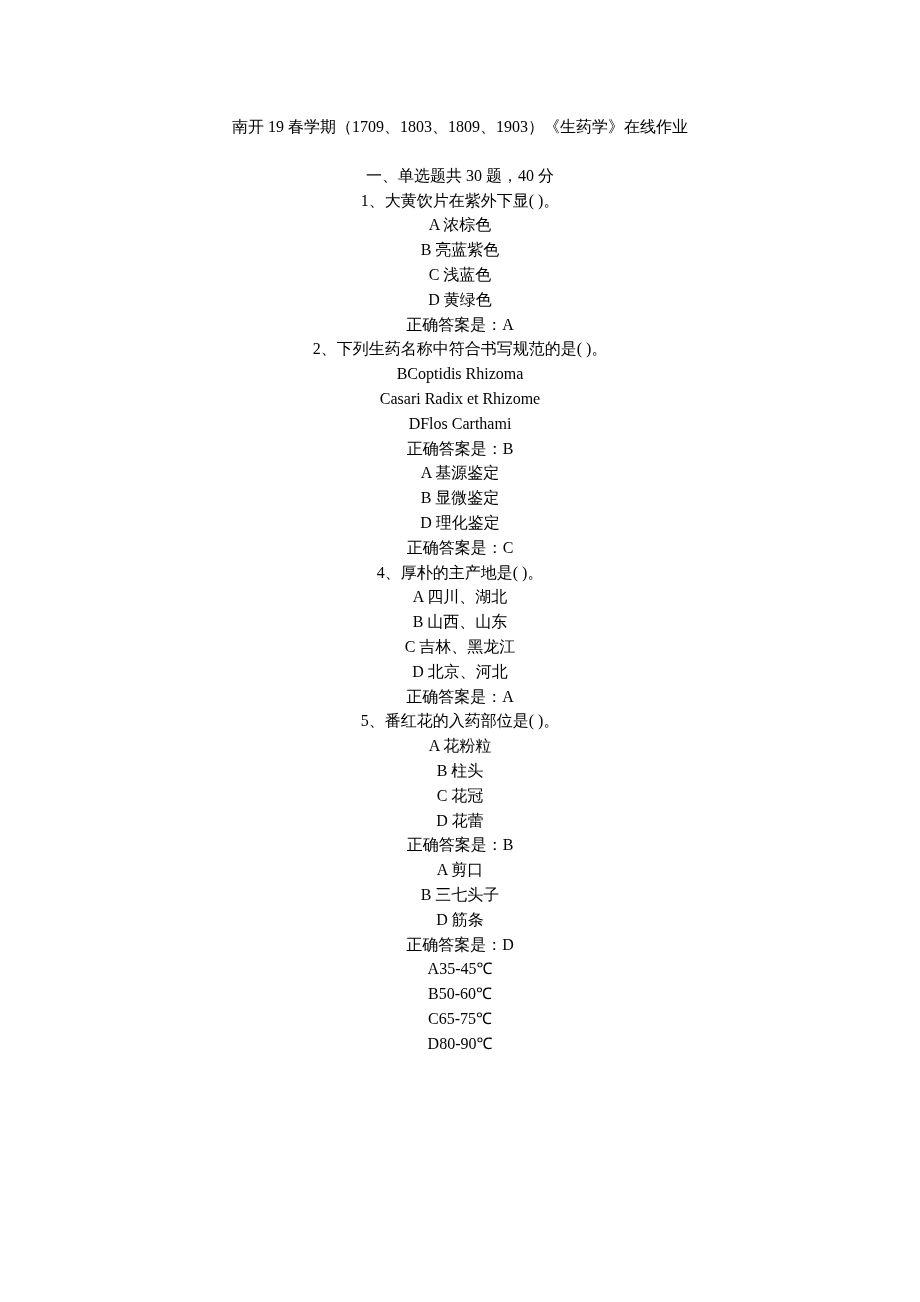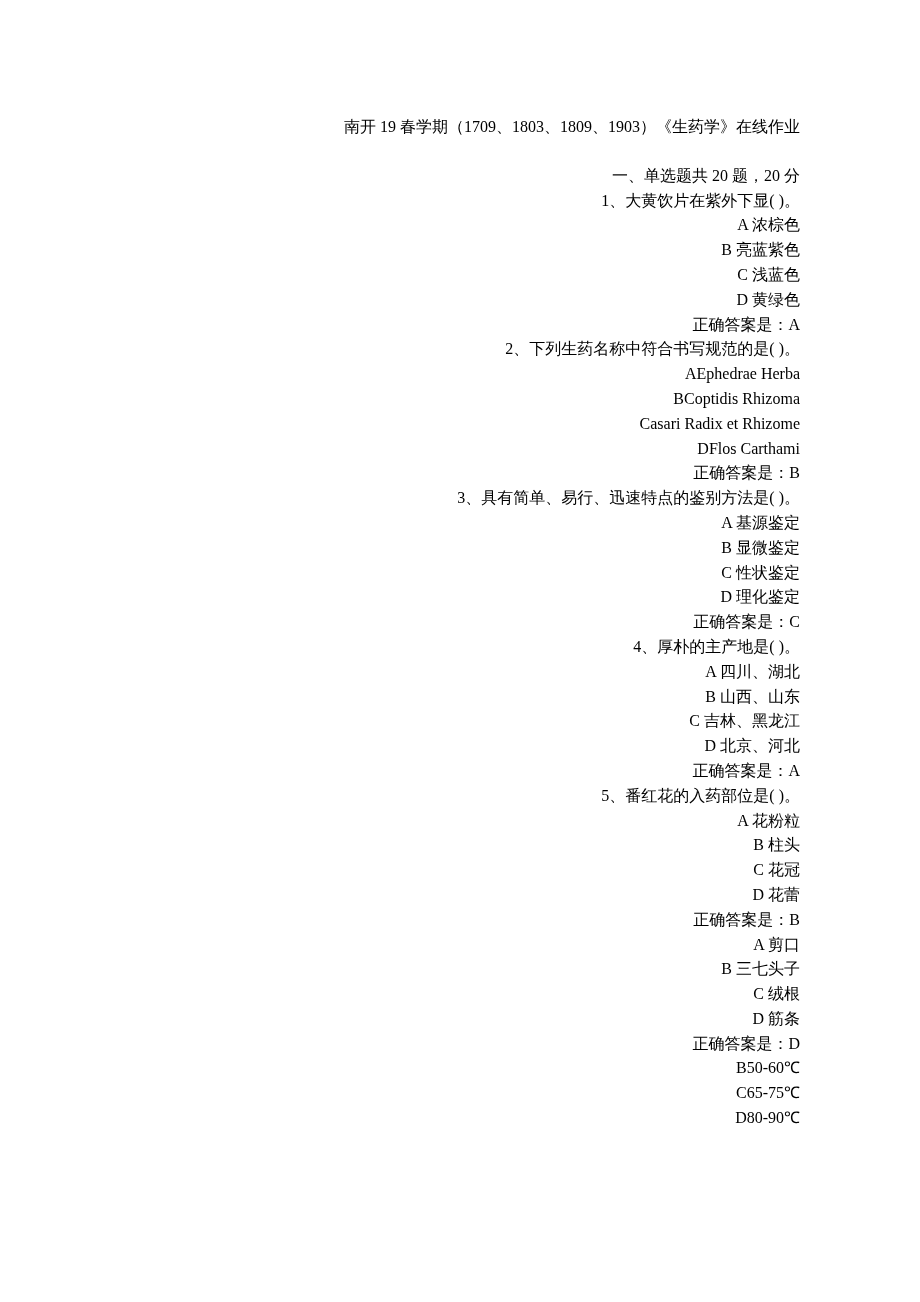--- a/index.html
+++ b/index.html
@@ -9,72 +9,69 @@
     font-family: "SimSun", "宋体", serif;
     font-size: 16px;
     line-height: 1.55;
     color: #000000;
   }
   .page {
     width: 920px;
     min-height: 1302px;
     box-sizing: border-box;
     padding: 115px 120px 60px 120px;
-    text-align: right;
+    text-align: center;
   }
   .line {
     white-space: pre-wrap;
   }
   .title {
     margin-bottom: 24px;
   }
 </style>
 </head>
 <body>
 
 <div class="page">
 
   <div class="line title">南开 19 春学期（1709、1803、1809、1903）《生药学》在线作业</div>
 
-  <div class="line">一、单选题共 20 题，20 分</div>
+  <div class="line">一、单选题共 30 题，40 分</div>
 
   <div id="questions">
       <div class="line">1、大黄饮片在紫外下显( )。</div>
       <div class="line">A 浓棕色</div>
       <div class="line">B 亮蓝紫色</div>
       <div class="line">C 浅蓝色</div>
       <div class="line">D 黄绿色</div>
       <div class="line">正确答案是：A</div>
       <div class="line">2、下列生药名称中符合书写规范的是( )。</div>
-      <div class="line">AEphedrae Herba</div>
       <div class="line">BCoptidis Rhizoma</div>
       <div class="line">Casari Radix et Rhizome</div>
       <div class="line">DFlos Carthami</div>
       <div class="line">正确答案是：B</div>
-      <div class="line">3、具有简单、易行、迅速特点的鉴别方法是( )。</div>
       <div class="line">A 基源鉴定</div>
       <div class="line">B 显微鉴定</div>
-      <div class="line">C 性状鉴定</div>
       <div class="line">D 理化鉴定</div>
       <div class="line">正确答案是：C</div>
       <div class="line">4、厚朴的主产地是( )。</div>
       <div class="line">A 四川、湖北</div>
       <div class="line">B 山西、山东</div>
       <div class="line">C 吉林、黑龙江</div>
       <div class="line">D 北京、河北</div>
       <div class="line">正确答案是：A</div>
       <div class="line">5、番红花的入药部位是( )。</div>
       <div class="line">A 花粉粒</div>
       <div class="line">B 柱头</div>
       <div class="line">C 花冠</div>
       <div class="line">D 花蕾</div>
       <div class="line">正确答案是：B</div>
       <div class="line">A 剪口</div>
       <div class="line">B 三七头子</div>
-      <div class="line">C 绒根</div>
       <div class="line">D 筋条</div>
       <div class="line">正确答案是：D</div>
+      <div class="line">A35-45℃</div>
       <div class="line">B50-60℃</div>
       <div class="line">C65-75℃</div>
       <div class="line">D80-90℃</div>
     </div>
 
 </div>
 
 </body></html>

